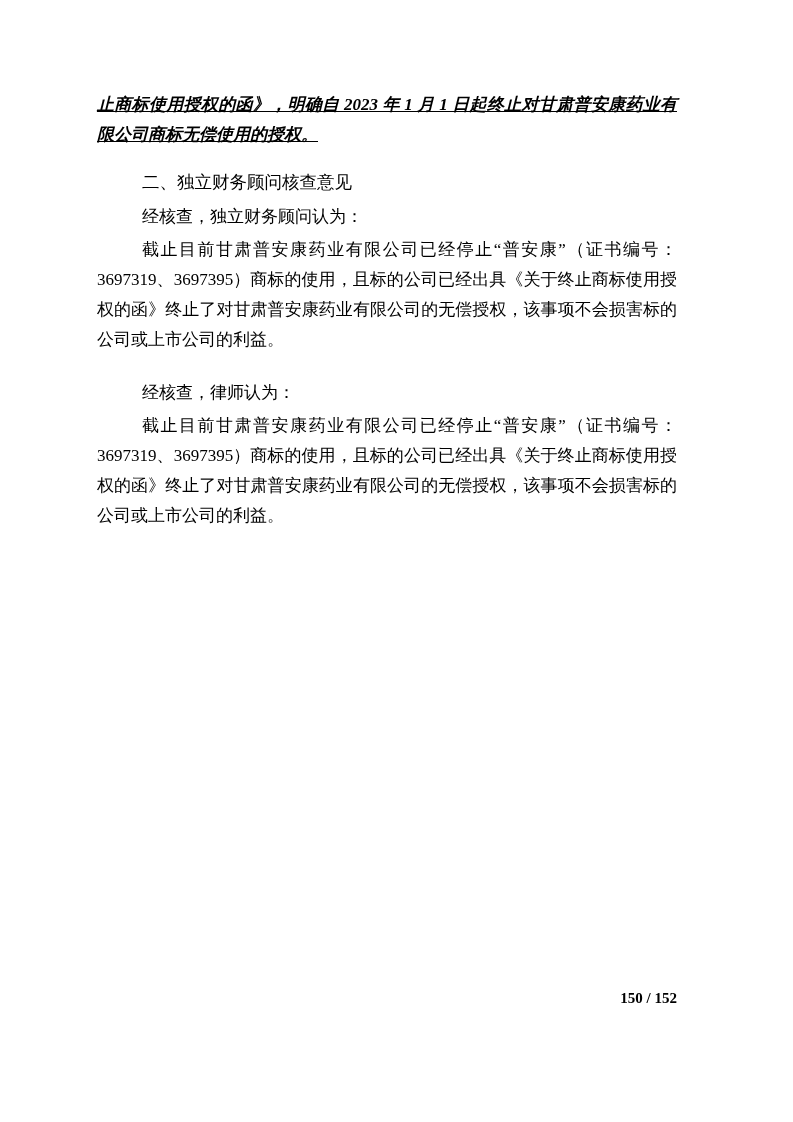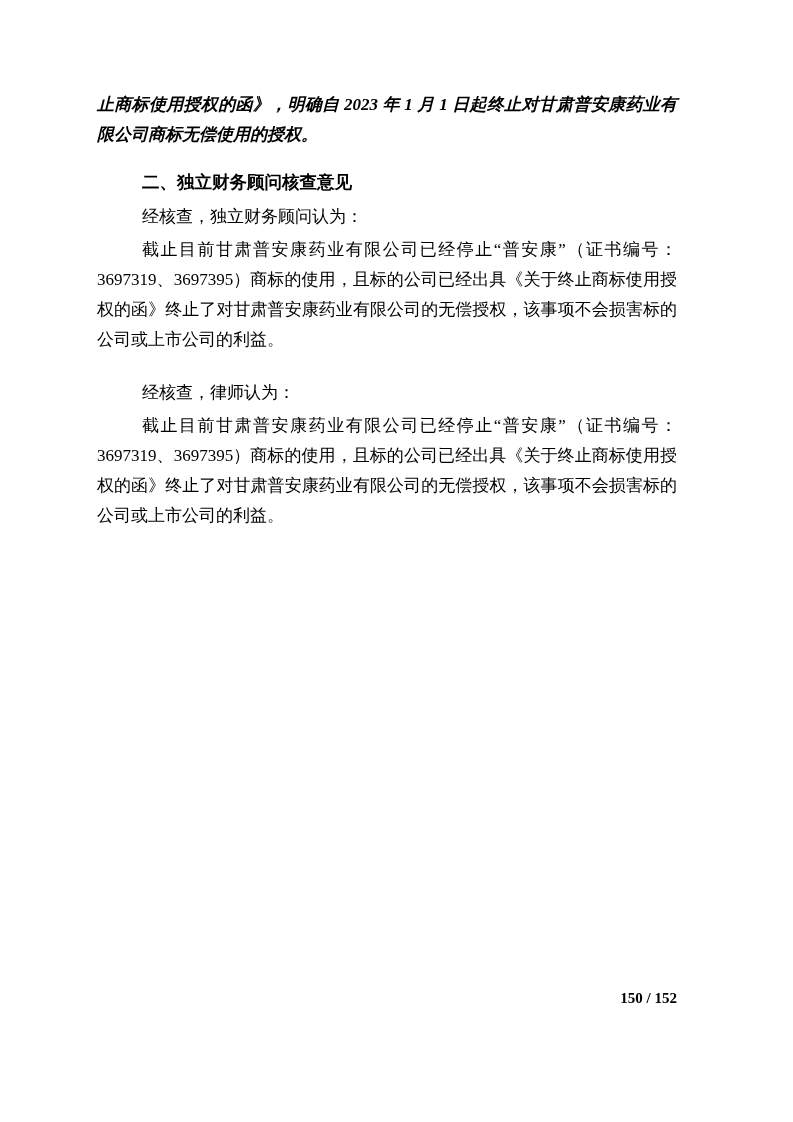--- a/index.html
+++ b/index.html
@@ -26,27 +26,28 @@
     text-align: justify;
   }
   .content p, .content h3 {
     margin: 0;
     padding: 0;
   }
   
   .kai {
     font-weight: 700;
     font-style: italic;
+    text-decoration: underline;
   }
   .indent {
     text-indent: 45px;
   }
   .heading {
     font-family: "Liberation Sans", sans-serif;
-    font-weight: 700;
+    font-weight: 400;
     font-size: 17.5px;
     line-height: 30px;
     text-indent: 45px;
     text-align: left;
   }
   .mb16 { margin-bottom: 16px !important; }
   .mb17 { margin-bottom: 17px !important; }
   .mb3  { margin-bottom: 3px  !important; }
   .mb5  { margin-bottom: 5px  !important; }
   .mb23 { margin-bottom: 23px !important; }

